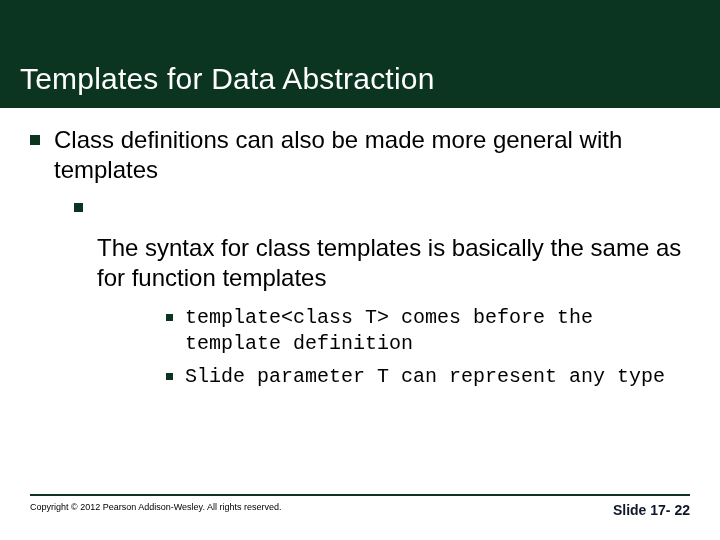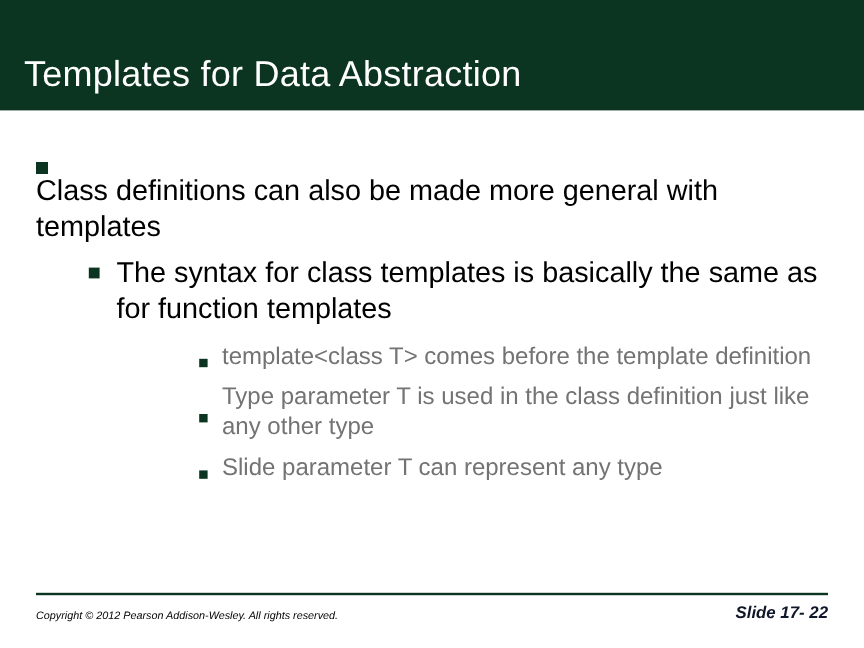--- a/index.html
+++ b/index.html
@@ -6,21 +6,21 @@
   html, body { width: 720px; height: 540px; font-family: Arial, Helvetica, sans-serif; background: #fff; }
   .slide {
     width: 720px;
     height: 540px;
     position: relative;
     background: #fff;
   }
   .title-band {
     position: absolute;
     top: 0; left: 0; right: 0;
-    height: 92px;
+    height: 108px;
     background: #0b3521;
     display: flex;
     align-items: flex-end;
     padding: 0 20px 12px 20px;
   }
   .title-band h1 {
     color: #ffffff;
     font-size: 30px;
     font-weight: 400;
     letter-spacing: 0.2px;
@@ -32,21 +32,20 @@
     right: 30px;
     bottom: 70px;
   }
   .lvl1 {
     display: flex;
     align-items: flex-start;
     font-size: 24px;
     line-height: 1.25;
     color: #000;
     margin-bottom: 8px;
-    flex-direction: column;
   }
   .lvl1 .bullet {
     flex: 0 0 auto;
     width: 10px; height: 10px;
     background: #0b3521;
     margin-top: 10px;
     margin-right: 14px;
   }
   .lvl1 .txt { flex: 1 1 auto; }
   .lvl2wrap { margin-left: 44px; margin-top: 4px; }
@@ -58,29 +57,30 @@
     color: #000;
     margin-bottom: 12px;
   }
   .lvl2 .bullet {
     flex: 0 0 auto;
     width: 9px; height: 9px;
     background: #0b3521;
     margin-top: 10px;
     margin-right: 14px;
   }
-  .lvl2 .txt { flex: 1 1 auto; }
+  .lvl2 .txt { flex: 1 1 auto; margin-top: 40px; }
   .lvl3wrap { margin-left: 92px; margin-top: 4px; }
   .lvl3 {
     display: flex;
-    align-items: center;
+    align-items: flex-start;
     font-size: 20px;
     line-height: 1.28;
-    color: #737373;
+    color: #000000;
     margin-bottom: 8px;
+    font-family: Liberation Mono, monospace;
   }
   .lvl3 .bullet {
     flex: 0 0 auto;
     width: 7px; height: 7px;
     background: #0b3521;
     margin-top: 9px;
     margin-right: 12px;
   }
   .lvl3 .txt { flex: 1 1 auto; }
   .footer {
@@ -89,22 +89,21 @@
     padding: 0 30px;
   }
   .footer-rule {
     height: 2px;
     background: #0b3521;
     margin-bottom: 6px;
   }
   .footer-row {
     display: flex;
     justify-content: space-between;
-    align-items: flex-end;
-    font-style: italic;
+    align-items: flex-start;
   }
   .copyright {
     font-size: 9px;
     color: #000;
   }
   .slidenum {
     font-size: 14px;
     font-weight: 700;
     color: #0f172a;
   }
@@ -131,24 +130,20 @@
         <span class="txt">The syntax for class templates is basically the same as for function templates</span>
       </div>
 
       <div class="lvl3wrap">
         <div class="lvl3">
           <span class="bullet"></span>
           <span class="txt">template&lt;class T&gt; comes before the template definition</span>
         </div>
         <div class="lvl3">
           <span class="bullet"></span>
-          <span class="txt">Type parameter T is used in the class definition just like any other type</span>
-        </div>
-        <div class="lvl3">
-          <span class="bullet"></span>
           <span class="txt">Slide parameter T can represent any type</span>
         </div>
       </div>
     </div>
 
   </div>
 
   <div class="footer">
     <div class="footer-rule"></div>
     <div class="footer-row">

